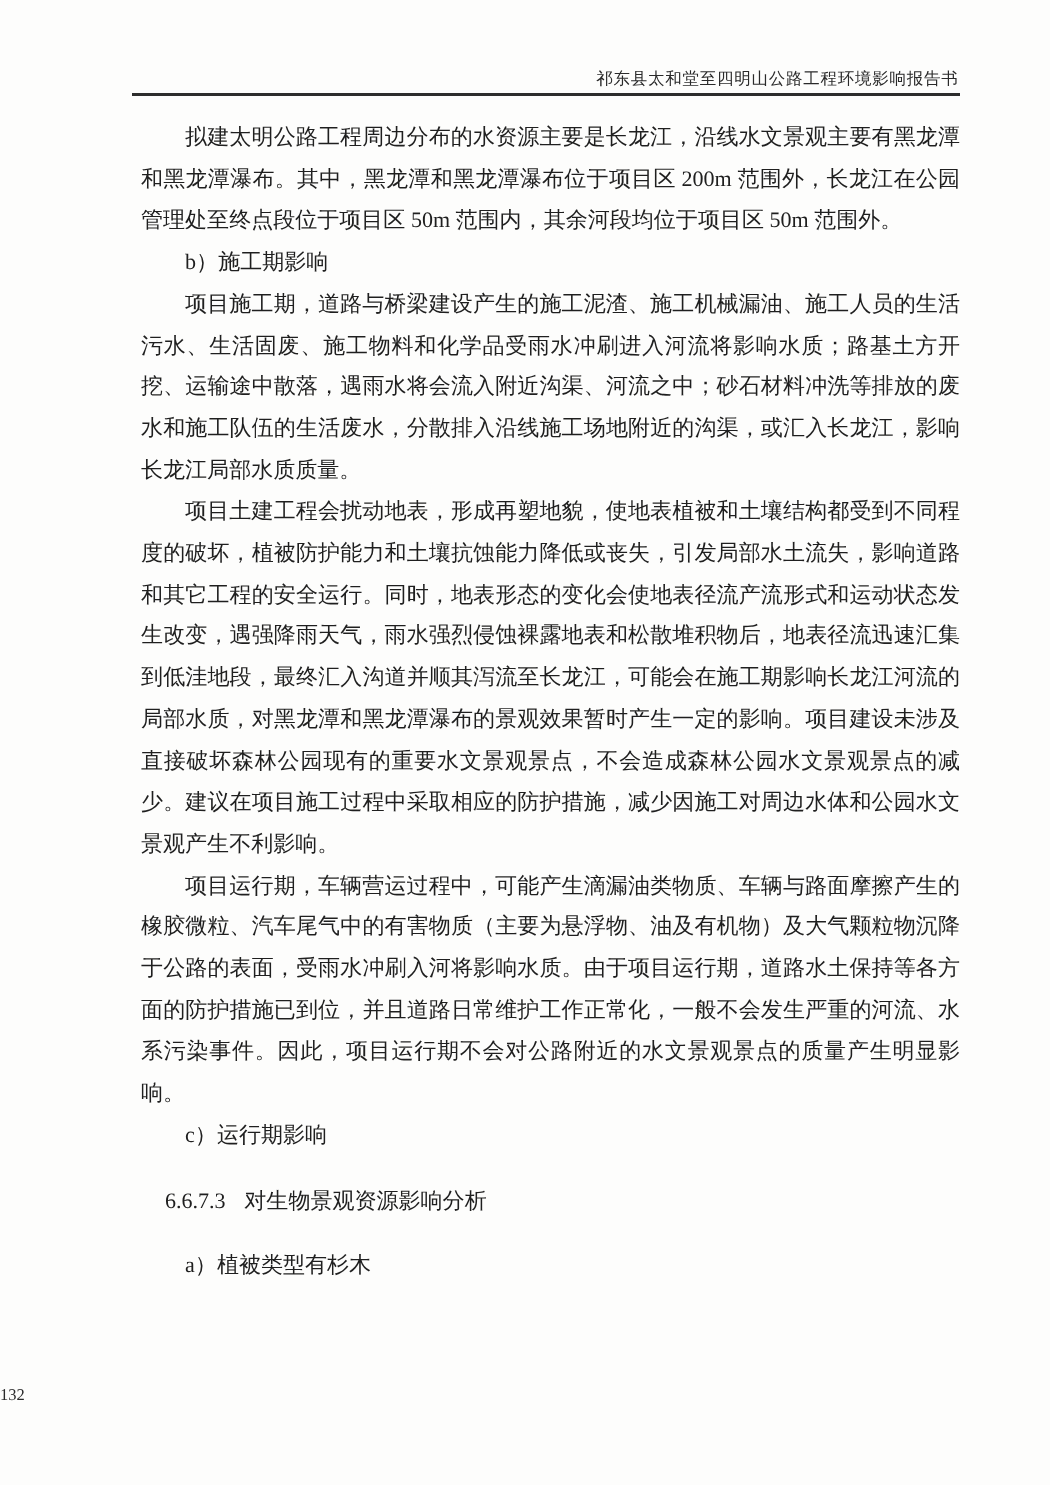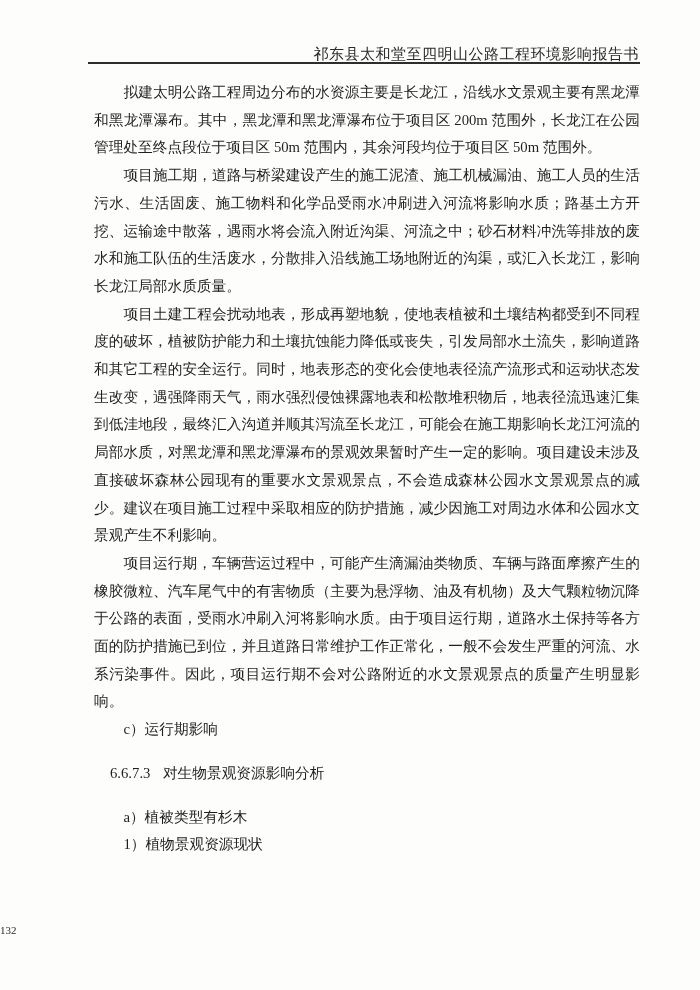--- a/index.html
+++ b/index.html
@@ -9,21 +9,21 @@
     margin:0 auto;
     background:#fdfdfc;
     font-family:"Liberation Serif","DejaVu Serif",serif;
     color:#1f1f1f;
     overflow:hidden;
   }
   .header-title{
     position:absolute;
     top:45px;
     right:61px;
-    font-size:15px;
+    font-size:11px;
     letter-spacing:0.5px;
     color:#2a2a2a;
     white-space:nowrap;
   }
   .header-rule{
     position:absolute;
     top:62px;
     left:88px;
     right:60px;
     height:0;
@@ -65,34 +65,34 @@
 
 <div class="page">
 
   <div class="header-title">祁东县太和堂至四明山公路工程环境影响报告书</div>
   <div class="header-rule"></div>
 
   <div class="doc-body">
 
     <p class="para">拟建太明公路工程周边分布的水资源主要是长龙江，沿线水文景观主要有黑龙潭和黑龙潭瀑布。其中，黑龙潭和黑龙潭瀑布位于项目区 200m 范围外，长龙江在公园管理处至终点段位于项目区 50m 范围内，其余河段均位于项目区 50m 范围外。</p>
 
+    <p class="para">b）施工期影响</p>
 
     <p class="para">项目施工期，道路与桥梁建设产生的施工泥渣、施工机械漏油、施工人员的生活污水、生活固废、施工物料和化学品受雨水冲刷进入河流将影响水质；路基土方开挖、运输途中散落，遇雨水将会流入附近沟渠、河流之中；砂石材料冲洗等排放的废水和施工队伍的生活废水，分散排入沿线施工场地附近的沟渠，或汇入长龙江，影响长龙江局部水质质量。</p>
 
     <p class="para">项目土建工程会扰动地表，形成再塑地貌，使地表植被和土壤结构都受到不同程度的破坏，植被防护能力和土壤抗蚀能力降低或丧失，引发局部水土流失，影响道路和其它工程的安全运行。同时，地表形态的变化会使地表径流产流形式和运动状态发生改变，遇强降雨天气，雨水强烈侵蚀裸露地表和松散堆积物后，地表径流迅速汇集到低洼地段，最终汇入沟道并顺其泻流至长龙江，可能会在施工期影响长龙江河流的局部水质，对黑龙潭和黑龙潭瀑布的景观效果暂时产生一定的影响。项目建设未涉及直接破坏森林公园现有的重要水文景观景点，不会造成森林公园水文景观景点的减少。建议在项目施工过程中采取相应的防护措施，减少因施工对周边水体和公园水文景观产生不利影响。</p>
 
     <p class="para">项目运行期，车辆营运过程中，可能产生滴漏油类物质、车辆与路面摩擦产生的橡胶微粒、汽车尾气中的有害物质（主要为悬浮物、油及有机物）及大气颗粒物沉降于公路的表面，受雨水冲刷入河将影响水质。由于项目运行期，道路水土保持等各方面的防护措施已到位，并且道路日常维护工作正常化，一般不会发生严重的河流、水系污染事件。因此，项目运行期不会对公路附近的水文景观景点的质量产生明显影响。</p>
 
     <p class="para">c）运行期影响</p>
 
     <h3 class="section-heading"><span class="sec-num">6.6.7.3</span><span>对生物景观资源影响分析</span></h3>
 
     <p class="para">a）植被类型有杉木</p>
 
-    <p class="para">1）植物景观资源现状</p>
 
 
   </div>
 
   <div class="footer">
     <span>132</span>
   </div>
 
 </div>
 

